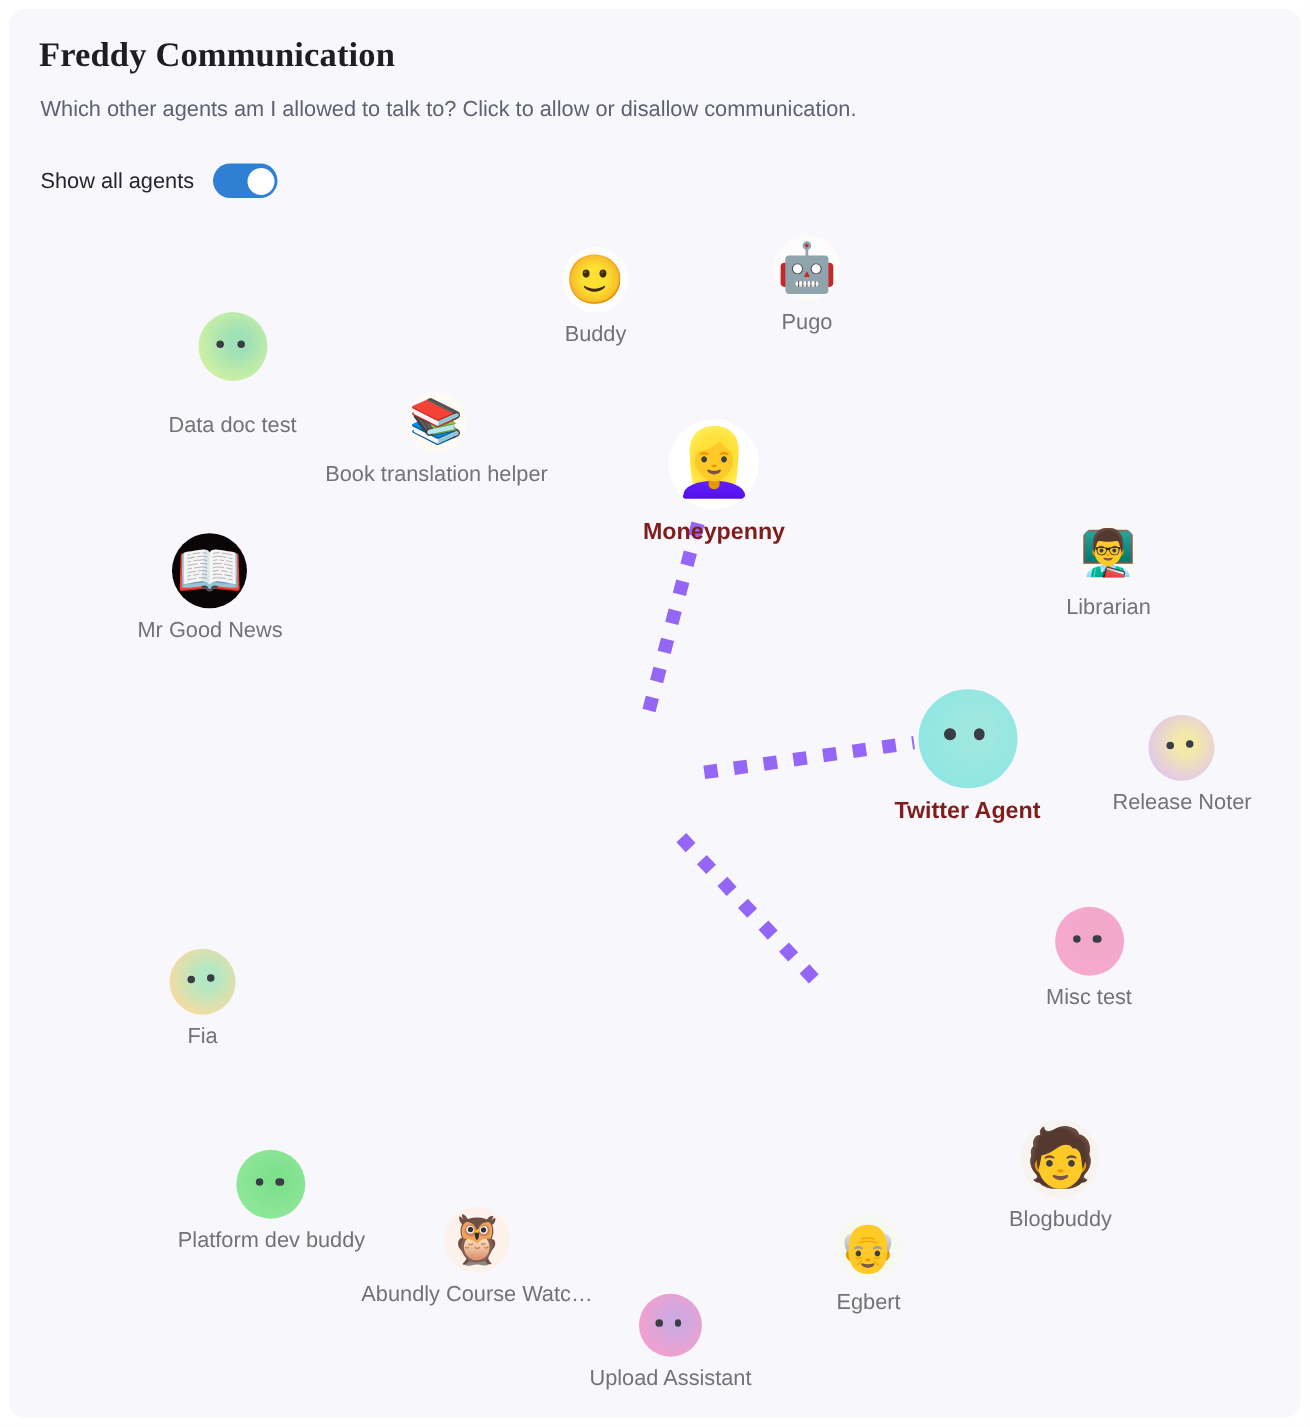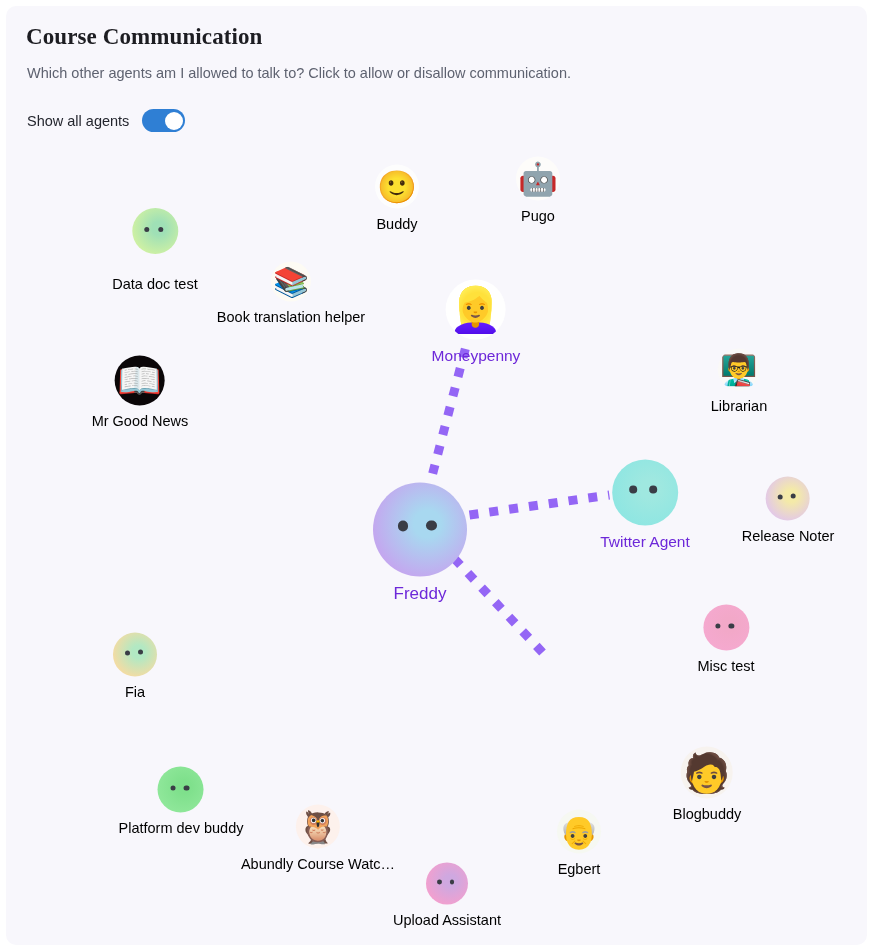--- a/index.html
+++ b/index.html
@@ -114,49 +114,49 @@
   }
   .eye {
     position: absolute;
     border-radius: 50%;
     background: #3a3d46;
   }
 
   .node-label {
     margin-top: 7px;
     font-size: 14.5px;
-    color: #000000;
+    color: #737373;
     white-space: nowrap;
     text-align: center;
   }
   .node.connected > .node-label,
   .node.primary > .node-label {
-    color: #6d28d9;
-    font-weight: normal;
+    color: #7f1d1d;
+    font-weight: bold;
     font-size: 15.5px;
     text-align: center;
   }
   .node.primary > .node-label { font-size: 17px; }
 
   
   .avatar-pic {
     display: flex;
     align-items: center;
     justify-content: center;
     font-size: 30px;
     line-height: 1;
   }
 </style>
 </head>
 <body>
 
 <div id="card">
 
   <div id="header">
-    <div id="page-title">Course Communication</div>
+    <div id="page-title">Freddy Communication</div>
     <div id="page-subtitle">Which other agents am I allowed to talk to? Click to allow or disallow communication.</div>
     <div id="toggle-row">
       <span id="toggle-label">Show all agents</span>
       <div id="show-all-toggle">
         <span class="knob"></span>
       </div>
     </div>
   </div>
 
   <div id="graph">
@@ -191,29 +191,20 @@
         <div class="node-label">Moneypenny</div>
       </div>
       <div class="node unconnected" style="left: 733px; top: 375.45px;">
         <div class="node-avatar avatar-pic" style="width: 42px; height: 42px; background: rgb(250, 249, 247); font-size: 30px;">👨‍🏫</div>
         <div class="node-label">Librarian</div>
       </div>
       <div class="node unconnected" style="left: 134px; top: 386.25px;">
         <div class="node-avatar avatar-pic" style="width: 50px; height: 50px; background: rgb(10, 6, 8); font-size: 36px;">📖</div>
         <div class="node-label">Mr Good News</div>
       </div>
-      <div class="node primary" style="left: 414px; top: 537.15px;">
-        <div class="node-avatar" style="width: 94px; height: 94px; background: radial-gradient(circle at 58% 44%, rgb(168, 216, 240) 0%, rgb(168, 216, 240) 18%, rgb(195, 168, 239) 72%, rgb(195, 168, 239) 100%);">
-          <div class="face-eyes">
-            <span class="eye" style="width: 10.81px; height: 10.81px; left: 24.675px; top: 37.835px;"></span>
-            <span class="eye" style="width: 10.81px; height: 10.81px; left: 52.875px; top: 37.365px;"></span>
-          </div>
-        </div>
-        <div class="node-label">Freddy</div>
-      </div>
       <div class="node connected" style="left: 639px; top: 498.85px;">
         <div class="node-avatar" style="width: 66px; height: 66px; background: radial-gradient(circle at 58% 44%, rgb(159, 232, 224) 0%, rgb(159, 232, 224) 18%, rgb(143, 230, 226) 72%, rgb(143, 230, 226) 100%);">
           <div class="face-eyes">
             <span class="eye" style="width: 7.59px; height: 7.59px; left: 17.325px; top: 26.565px;"></span>
             <span class="eye" style="width: 7.59px; height: 7.59px; left: 37.125px; top: 26.235px;"></span>
           </div>
         </div>
         <div class="node-label">Twitter Agent</div>
       </div>
       <div class="node unconnected" style="left: 782px; top: 503.9px; justify-content: center;">

